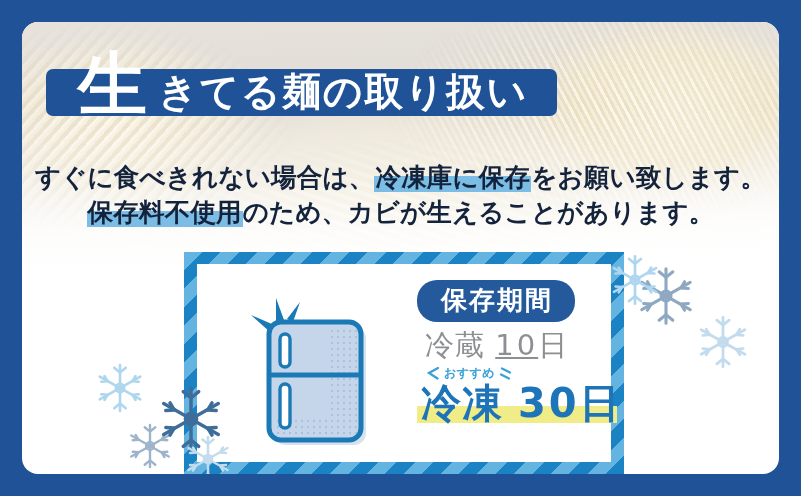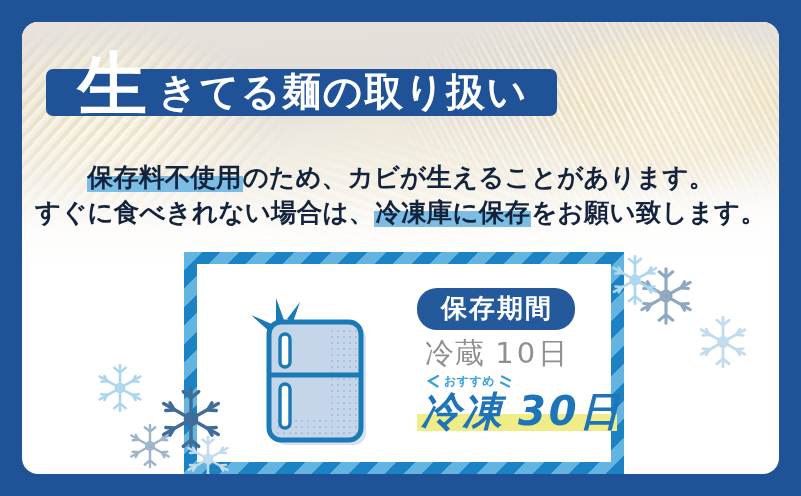--- a/index.html
+++ b/index.html
@@ -160,21 +160,21 @@
   #fridge-wrap {
     position: absolute;
     left: 48px; top: 28px;
     width: 150px; height: 165px;
   }
   #fridge-wrap svg { display: block; width: 150px; height: 165px; }
 
   
   #card-right {
     position: absolute;
-    left: 220px; top: 24px;
+    left: 220px; top: 16px;
     width: 200px;
   }
   #badge-hozon {
     display: inline-block;
     background: #24599c;
     color: #ffffff;
     font-size: 26px;
     font-weight: 700;
     letter-spacing: 2px;
     padding: 7px 22px 9px 24px;
@@ -184,21 +184,21 @@
   #line-reizou {
     margin-top: 9px;
     color: #8d8f92;
     font-size: 29px;
     font-weight: 500;
     letter-spacing: 1px;
     line-height: 1;
     padding-left: 8px;
     white-space: nowrap;
   }
-  #line-reizou .num { letter-spacing: 3px; }
+  #line-reizou .num { letter-spacing: 3px; text-decoration: underline; }
 
   #osusume-row {
     margin-top: 4px;
     padding-left: 10px;
     display: flex;
     align-items: center;
     gap: 4px;
     height: 18px;
   }
   #osusume-row .tick {
@@ -213,21 +213,20 @@
     line-height: 1;
     white-space: nowrap;
   }
 
   #line-reitou {
     position: relative;
     margin-top: 1px;
     padding-left: 4px;
     line-height: 1;
     white-space: nowrap;
-    font-style: italic;
   }
   #line-reitou .yellow-bar {
     position: absolute;
     left: 0; right: 0;
     bottom: 0px; height: 17px;
     background: #f0ec87;
     z-index: 0;
   }
   #line-reitou .txt {
     position: relative;
@@ -265,22 +264,22 @@
       <div class="fade"></div>
     </div>
 
     <div id="title-banner"></div>
     <div id="title-text">
       <span id="title-big">生</span>
       <span id="title-rest">きてる麺の取り扱い</span>
     </div>
 
     <div id="body-text">
+      <div class="line"><span>すぐに食べきれない場合は、</span><span class="hl-blue">冷凍庫に保存</span><span>をお願い致します。</span></div>
       <div class="line"><span class="hl-blue">保存料不使用</span><span>のため、カビが生えることがあります。</span></div>
-      <div class="line"><span>すぐに食べきれない場合は、</span><span class="hl-blue">冷凍庫に保存</span><span>をお願い致します。</span></div>
     </div>
 
     <div id="info-card">
       <div id="info-card-inner">
 
         <div id="fridge-wrap">
           <svg viewBox="0 0 150 165" xmlns="http://www.w3.org/2000/svg">
             <defs>
               <pattern id="dots" width="6" height="6" patternUnits="userSpaceOnUse">
                 <circle cx="3" cy="3" r="1.05" fill="#9db8d8"></circle>

